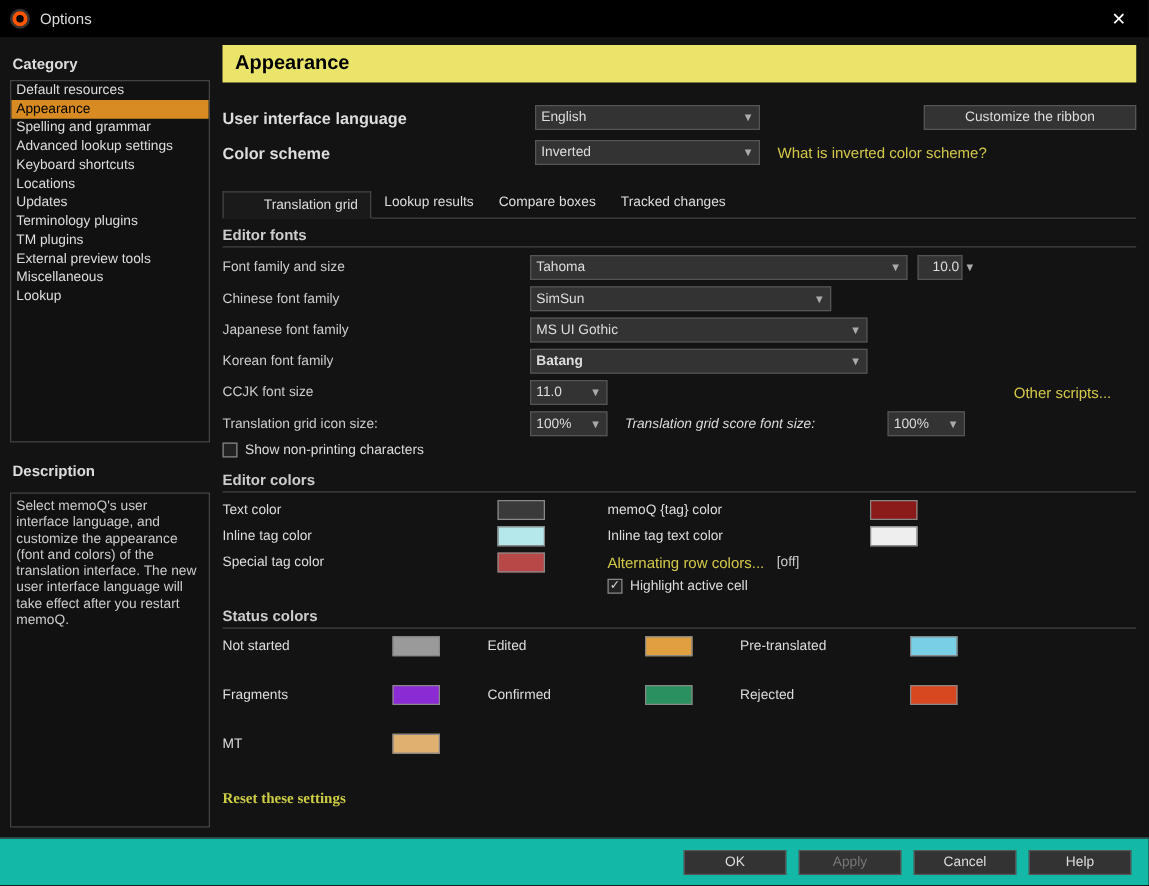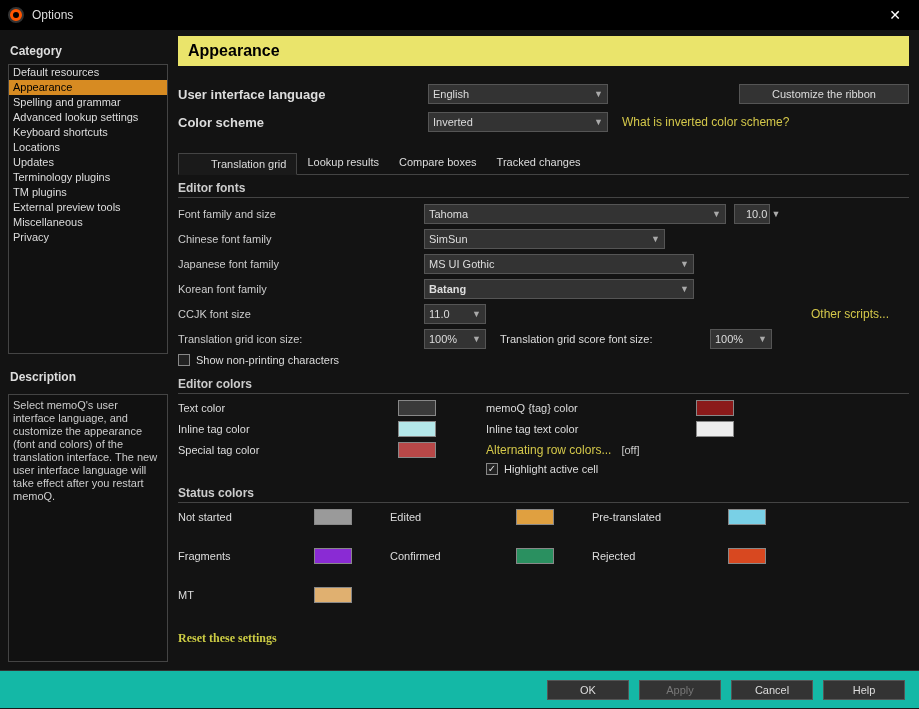--- a/index.html
+++ b/index.html
@@ -55,21 +55,21 @@
         <div class="listbox-item selected">Appearance</div>
         <div class="listbox-item">Spelling and grammar</div>
         <div class="listbox-item">Advanced lookup settings</div>
         <div class="listbox-item">Keyboard shortcuts</div>
         <div class="listbox-item">Locations</div>
         <div class="listbox-item">Updates</div>
         <div class="listbox-item">Terminology plugins</div>
         <div class="listbox-item">TM plugins</div>
         <div class="listbox-item">External preview tools</div>
         <div class="listbox-item">Miscellaneous</div>
-        <div class="listbox-item">Privacy</div>
+        <div class="listbox-item">Lookup</div>
       </div>
     <div class="desc-header" style="margin-top:10px;">Description</div>
     <div class="desc-box">Select memoQ's user interface language, and customize the appearance (font and colors) of the translation interface. The new user interface language will take effect after you restart memoQ.</div>
   </div>
 
   <div class="content">
     <div class="page-title">Appearance</div>
 
     <div class="row">
       <div class="sec-label">User interface language</div>
@@ -143,21 +143,21 @@
       <div style="flex:1"></div>
       <div class="link2" style="margin-right:20px;">Other scripts...</div>
     </div>
     <div class="form-row">
       <div class="form-label">Translation grid icon size:</div>
       <div class="select" style="width:62px;">
         <span>100%</span>
         <span class="chev">▼</span>
       </div>
       <div style="width:14px;"></div>
-      <div style="width:210px;">Translation grid score font size:</div>
+      <div style="width:210px;font-style:italic;">Translation grid score font size:</div>
       <div class="select" style="width:62px;">
         <span>100%</span>
         <span class="chev">▼</span>
       </div>
     </div>
     <div class="form-row">
       <span class="chk"></span>
       <span>Show non-printing characters</span>
     </div>
 

